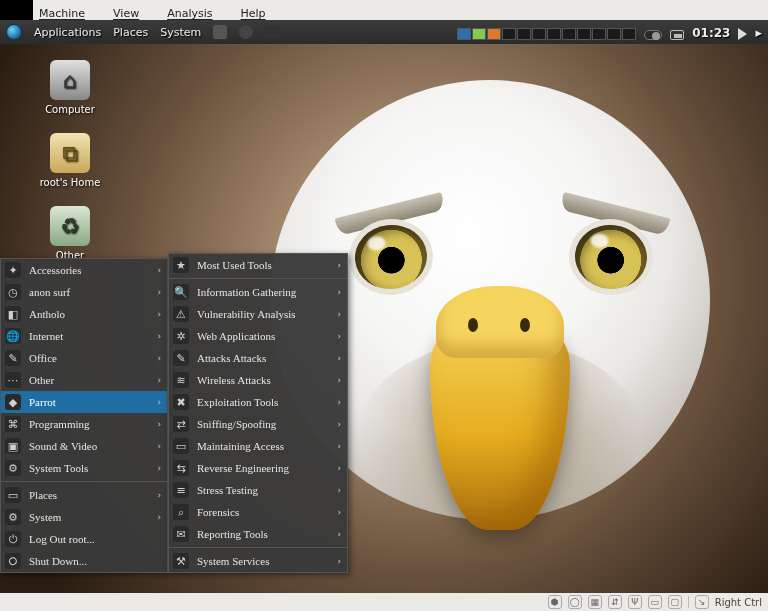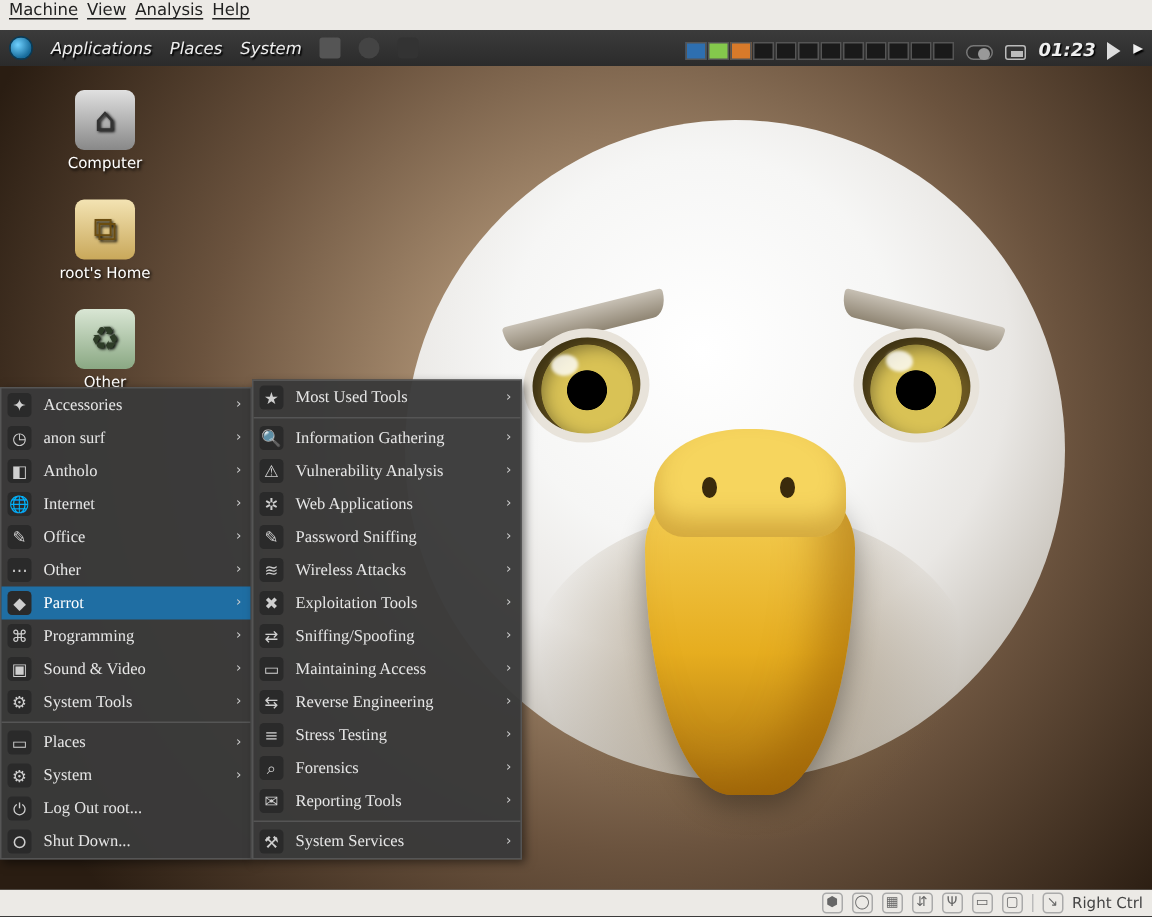--- a/index.html
+++ b/index.html
@@ -1,19 +1,19 @@
 <!DOCTYPE html>
 <html><head>
 <meta charset="utf-8">
 <style>
   * { margin: 0; padding: 0; box-sizing: border-box; font-family: "DejaVu Sans", Arial, sans-serif; }
   html, body { width: 768px; height: 611px; overflow: hidden; background: #000; }
   .vm-menubar {
-    height: 20px; background: #eceae6; display: flex; align-items: flex-start;
-    padding: 0 6px; gap: 6px; font-size: 11px; color: #222;
+    height: 20px; background: #eceae6; display: flex; align-items: flex-end;
+    padding: 0 6px; gap: 28px; font-size: 11px; color: #222; margin-left: 33px;
   }
   .vm-menubar span { text-decoration: underline; text-underline-offset: 2px; cursor: default; }
   .viewport {
     position: relative; width: 768px; height: 573px;
     background: radial-gradient(circle at 55% 45%, #c8b8a6 0%, #a88d70 25%, #6b533e 55%, #2a1d12 90%);
     overflow: hidden;
   }
   
   .eagle { position: absolute; inset: 0; }
   .eagle .head {
@@ -48,21 +48,20 @@
   .eagle .eye.r { top: 205px; left: 575px; transform: rotate(6deg); }
   .eagle .brow { position:absolute; height:18px; width:110px; background: linear-gradient(#c7c0b4,#8f8573); border-radius:10px 10px 40px 40px/10px 10px 60px 60px;}
   .eagle .brow.l { top:185px; left:335px; transform:rotate(-14deg);}
   .eagle .brow.r { top:185px; left:560px; transform:rotate(14deg);}
 
   .top-panel {
     position: absolute; top: 0; left: 0; right: 0; height: 24px;
     background: linear-gradient(#3b3b3b, #2b2b2b); color: #eee;
     display: flex; align-items: center; font-size: 11px; padding: 0 6px;
     text-shadow: 1px 1px 1px #000;
-    font-style: italic;
   }
   .top-panel .menu { display:flex; align-items:center; gap:12px; }
   .top-panel .menu .parrot-logo {
     width:16px;height:16px;border-radius:50%;
     background: radial-gradient(circle at 35% 35%, #6fd1ff, #176b9b 70%);
     border:1px solid #0a3a55;
   }
   .top-panel .spacer { flex:1; }
   .top-panel .tray { display:flex; align-items:flex-end; gap:8px; }
   .tray .workspace { display:flex; gap:1px; }
@@ -284,21 +283,21 @@
         <span class="lbl">Vulnerability Analysis</span>
         <span class="arr">›</span>
       </div>
       <div class="item">
         <span class="ic">✲</span>
         <span class="lbl">Web Applications</span>
         <span class="arr">›</span>
       </div>
       <div class="item">
         <span class="ic">✎</span>
-        <span class="lbl">Password Sniffing</span>
+        <span class="lbl">Attacks Attacks</span>
         <span class="arr">›</span>
       </div>
       <div class="item">
         <span class="ic">≋</span>
         <span class="lbl">Wireless Attacks</span>
         <span class="arr">›</span>
       </div>
       <div class="item">
         <span class="ic">✖</span>
         <span class="lbl">Exploitation Tools</span>

